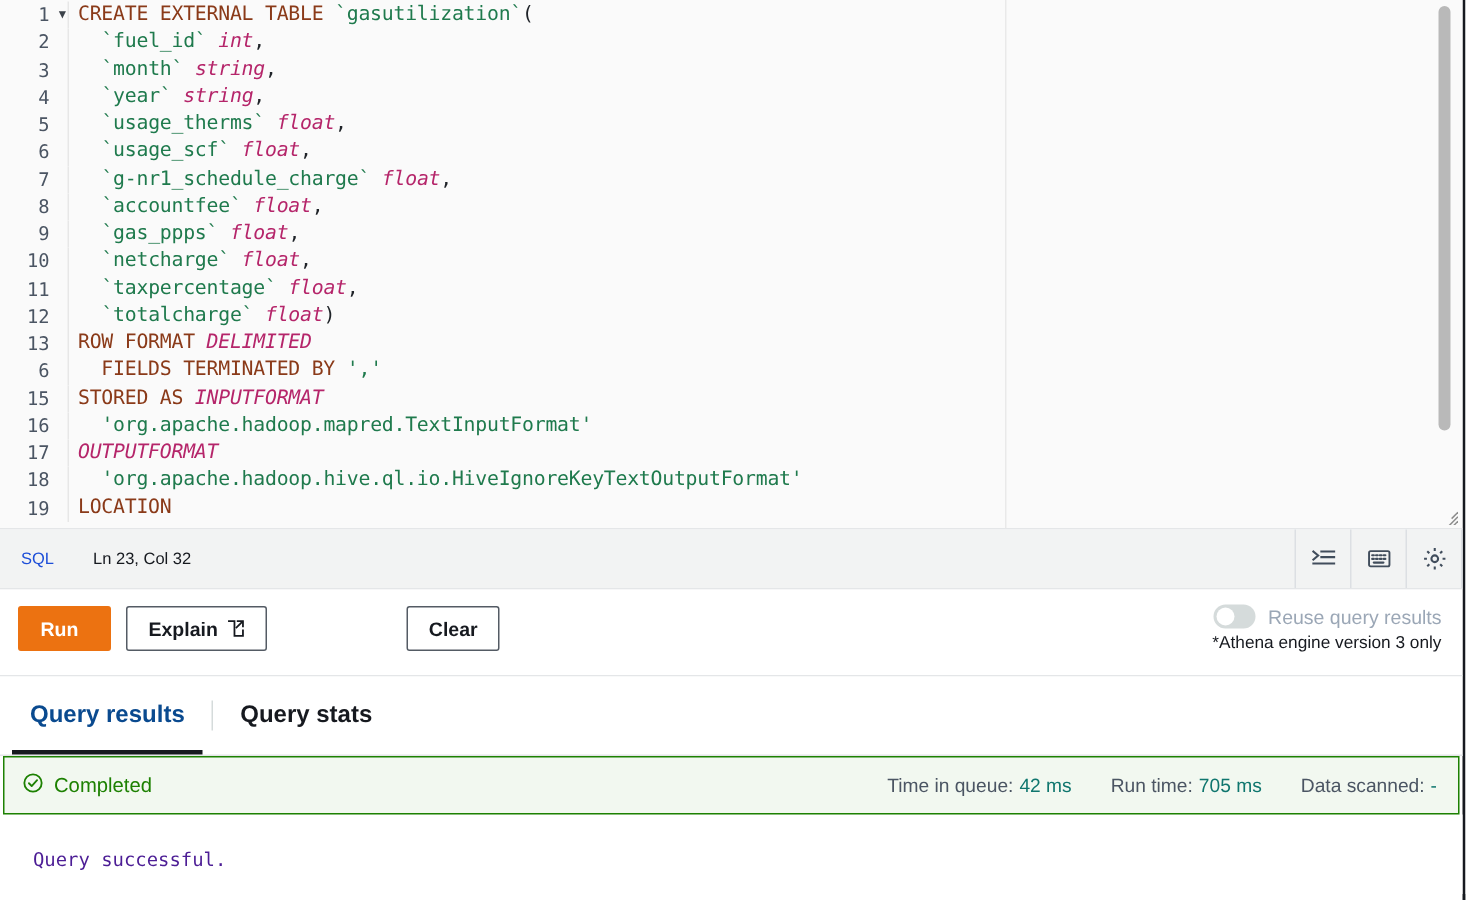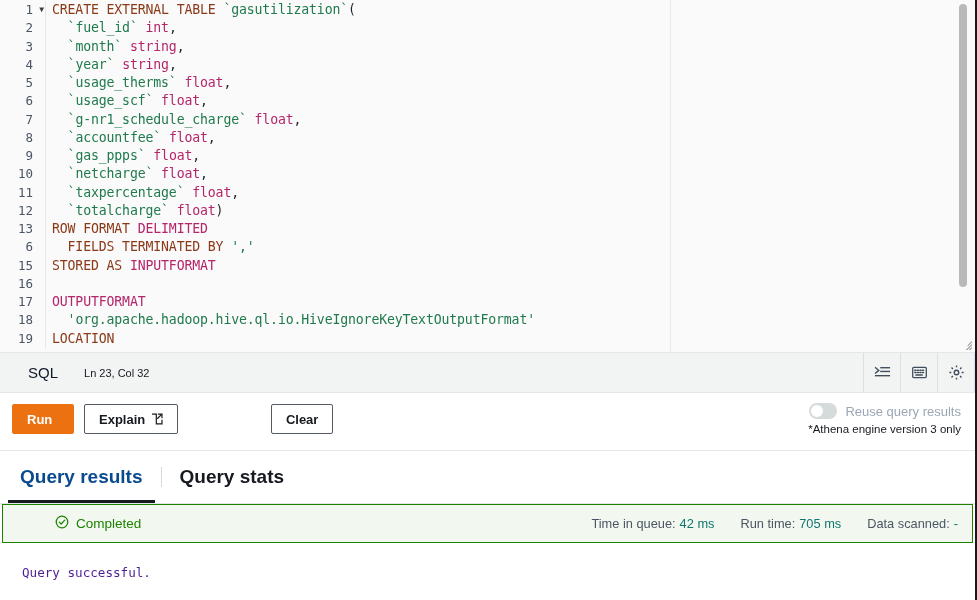--- a/index.html
+++ b/index.html
@@ -70,21 +70,21 @@
   .code-text {
     flex: 1 1 auto;
     padding-left: 6px;
     font-family: "DejaVu Sans Mono", monospace;
     font-size: 13.2px;
     color: #1f2328;
     letter-spacing: -0.15px;
   }
   .kw   { color: #8a3a19; }
   .id   { color: #1f7a4d; }
-  .typ  { color: #b5256a; }
+  .typ  { color: #b5256a; font-style: italic; }
   .str  { color: #1f7a4d; }
   .pun  { color: #1f2328; }
 
   .v-scrollbar {
     position: absolute;
     right: 8px; top: 4px;
     width: 8px; height: 283px;
     background: #b9b9b9;
     border-radius: 4px;
   }
@@ -109,23 +109,23 @@
   
   .status-bar {
     position: relative;
     height: 39px;
     background: #f2f3f3;
     display: flex;
     align-items: center;
     border-bottom: 1px solid #e4e6e8;
   }
   .status-bar .lang {
-    margin-left: 28px;
-    font-size: 15px;
-    color: #0f172a;
+    margin-left: 14px;
+    font-size: 11px;
+    color: #1d4ed8;
   }
   .status-bar .caret {
     margin-left: 26px;
     font-size: 11px;
     color: #16191f;
   }
   .editor-tools {
     position: absolute;
     right: 0; top: 0; bottom: 0;
     display: flex;
@@ -235,21 +235,21 @@
     align-items: center;
     padding-left: 2px;
     border-bottom: 1px solid #e4e6e8;
   }
   .tab {
     position: relative;
     height: 52px;
     display: flex;
     align-items: center;
     padding: 0 18px;
-    font-size: 19px;
+    font-size: 16px;
     font-weight: bold;
     color: #16191f;
     cursor: pointer;
   }
   .tab.active { color: #0a4a8f; }
   .tab.active::after {
     content: "";
     position: absolute;
     left: 6px; right: 6px; bottom: 0;
     height: 3px;
@@ -263,21 +263,20 @@
   
   .result-status {
     position: relative;
     height: 39px;
     margin: 0 2px;
     background: #f2f8f0;
     border: 1px solid #1d8102;
     display: flex;
     align-items: center;
     box-sizing: border-box;
-    padding-left: 40px;
   }
   .completed {
     display: flex;
     align-items: center;
     gap: 7px;
     margin-left: 12px;
     color: #1d8102;
     font-size: 13.5px;
   }
   .metrics {
@@ -319,21 +318,21 @@
           <div class="code-line"><div class="gutter">6</div><div class="code-text"><span class="pun">  </span><span class="id">`usage_scf`</span><span class="pun"> </span><span class="typ">float</span><span class="pun">,</span></div></div>
           <div class="code-line"><div class="gutter">7</div><div class="code-text"><span class="pun">  </span><span class="id">`g-nr1_schedule_charge`</span><span class="pun"> </span><span class="typ">float</span><span class="pun">,</span></div></div>
           <div class="code-line"><div class="gutter">8</div><div class="code-text"><span class="pun">  </span><span class="id">`accountfee`</span><span class="pun"> </span><span class="typ">float</span><span class="pun">,</span></div></div>
           <div class="code-line"><div class="gutter">9</div><div class="code-text"><span class="pun">  </span><span class="id">`gas_ppps`</span><span class="pun"> </span><span class="typ">float</span><span class="pun">,</span></div></div>
           <div class="code-line"><div class="gutter">10</div><div class="code-text"><span class="pun">  </span><span class="id">`netcharge`</span><span class="pun"> </span><span class="typ">float</span><span class="pun">,</span></div></div>
           <div class="code-line"><div class="gutter">11</div><div class="code-text"><span class="pun">  </span><span class="id">`taxpercentage`</span><span class="pun"> </span><span class="typ">float</span><span class="pun">,</span></div></div>
           <div class="code-line"><div class="gutter">12</div><div class="code-text"><span class="pun">  </span><span class="id">`totalcharge`</span><span class="pun"> </span><span class="typ">float</span><span class="pun">)</span></div></div>
           <div class="code-line"><div class="gutter">13</div><div class="code-text"><span class="kw">ROW FORMAT </span><span class="typ">DELIMITED</span></div></div>
           <div class="code-line"><div class="gutter">6</div><div class="code-text"><span class="kw">  FIELDS TERMINATED BY </span><span class="str">','</span></div></div>
           <div class="code-line"><div class="gutter">15</div><div class="code-text"><span class="kw">STORED AS </span><span class="typ">INPUTFORMAT</span></div></div>
-          <div class="code-line"><div class="gutter">16</div><div class="code-text"><span class="pun">  </span></div></div>
+          <div class="code-line"><div class="gutter">16</div><div class="code-text"><span class="pun">  </span><span class="str">'org.apache.hadoop.mapred.TextInputFormat'</span></div></div>
           <div class="code-line"><div class="gutter">17</div><div class="code-text"><span class="typ">OUTPUTFORMAT</span></div></div>
           <div class="code-line"><div class="gutter">18</div><div class="code-text"><span class="pun">  </span><span class="str">'org.apache.hadoop.hive.ql.io.HiveIgnoreKeyTextOutputFormat'</span></div></div>
           <div class="code-line"><div class="gutter">19</div><div class="code-text"><span class="kw">LOCATION</span></div></div>
         </div>
     </div>
     <div class="v-scrollbar"></div>
     <div class="resize-grip">
       <i></i>
         <i></i>
         <i></i>

